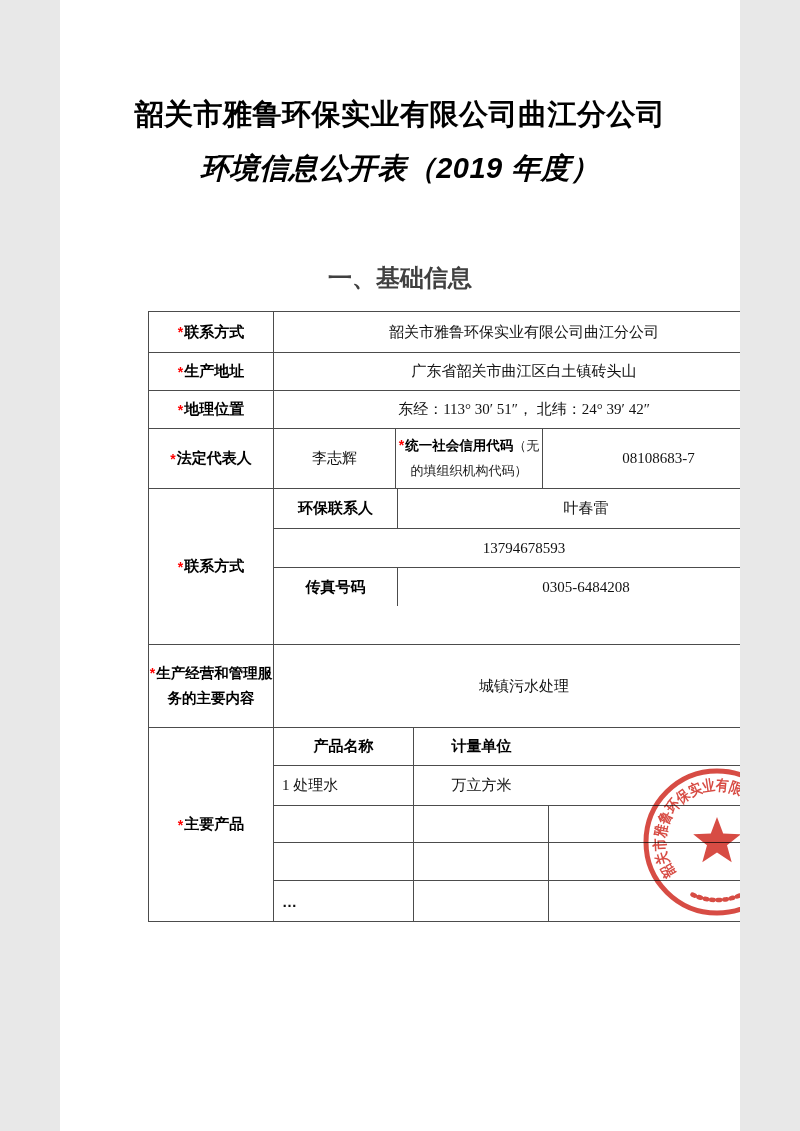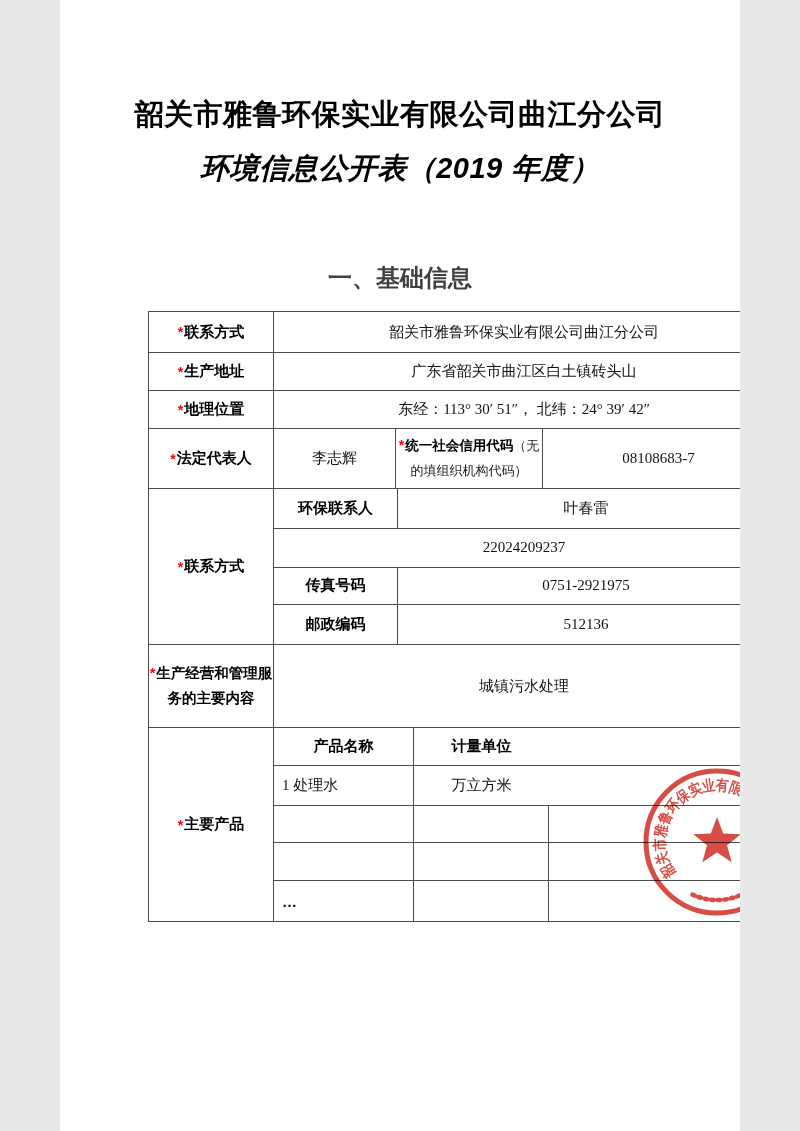--- a/index.html
+++ b/index.html
@@ -110,29 +110,25 @@
       <div class="cell label w-label">
         <span class="req">*</span>
           <span>联系方式</span>
       </div>
       <div class="group-body">
         <div class="subrow" style="height:40px">
           <div class="cell label w-sublabel">环保联系人</div>
           <div class="cell value flex1">叶春雷</div>
         </div>
         <div class="subrow" style="height:39px">
-          <div class="cell value flex1">22024209237</div>
+          <div class="cell value flex1">13794678593</div>
         </div>
         <div class="subrow" style="height:38px">
           <div class="cell label w-sublabel">传真号码</div>
-          <div class="cell value flex1">0751-2921975</div>
-        </div>
-        <div class="subrow" style="height:39px">
-          <div class="cell label w-sublabel">邮政编码</div>
-          <div class="cell value flex1">512136</div>
+          <div class="cell value flex1">0305-6484208</div>
         </div>
       </div>
     </div>
 
     <div class="row" style="height:83px">
       <div class="cell label w-label scope-label">
         <div class="wrap" style="line-height:1.75;">
           <span class="req">*</span><span>生产经营和管理服务的主要内容</span>
         </div>
       </div>

